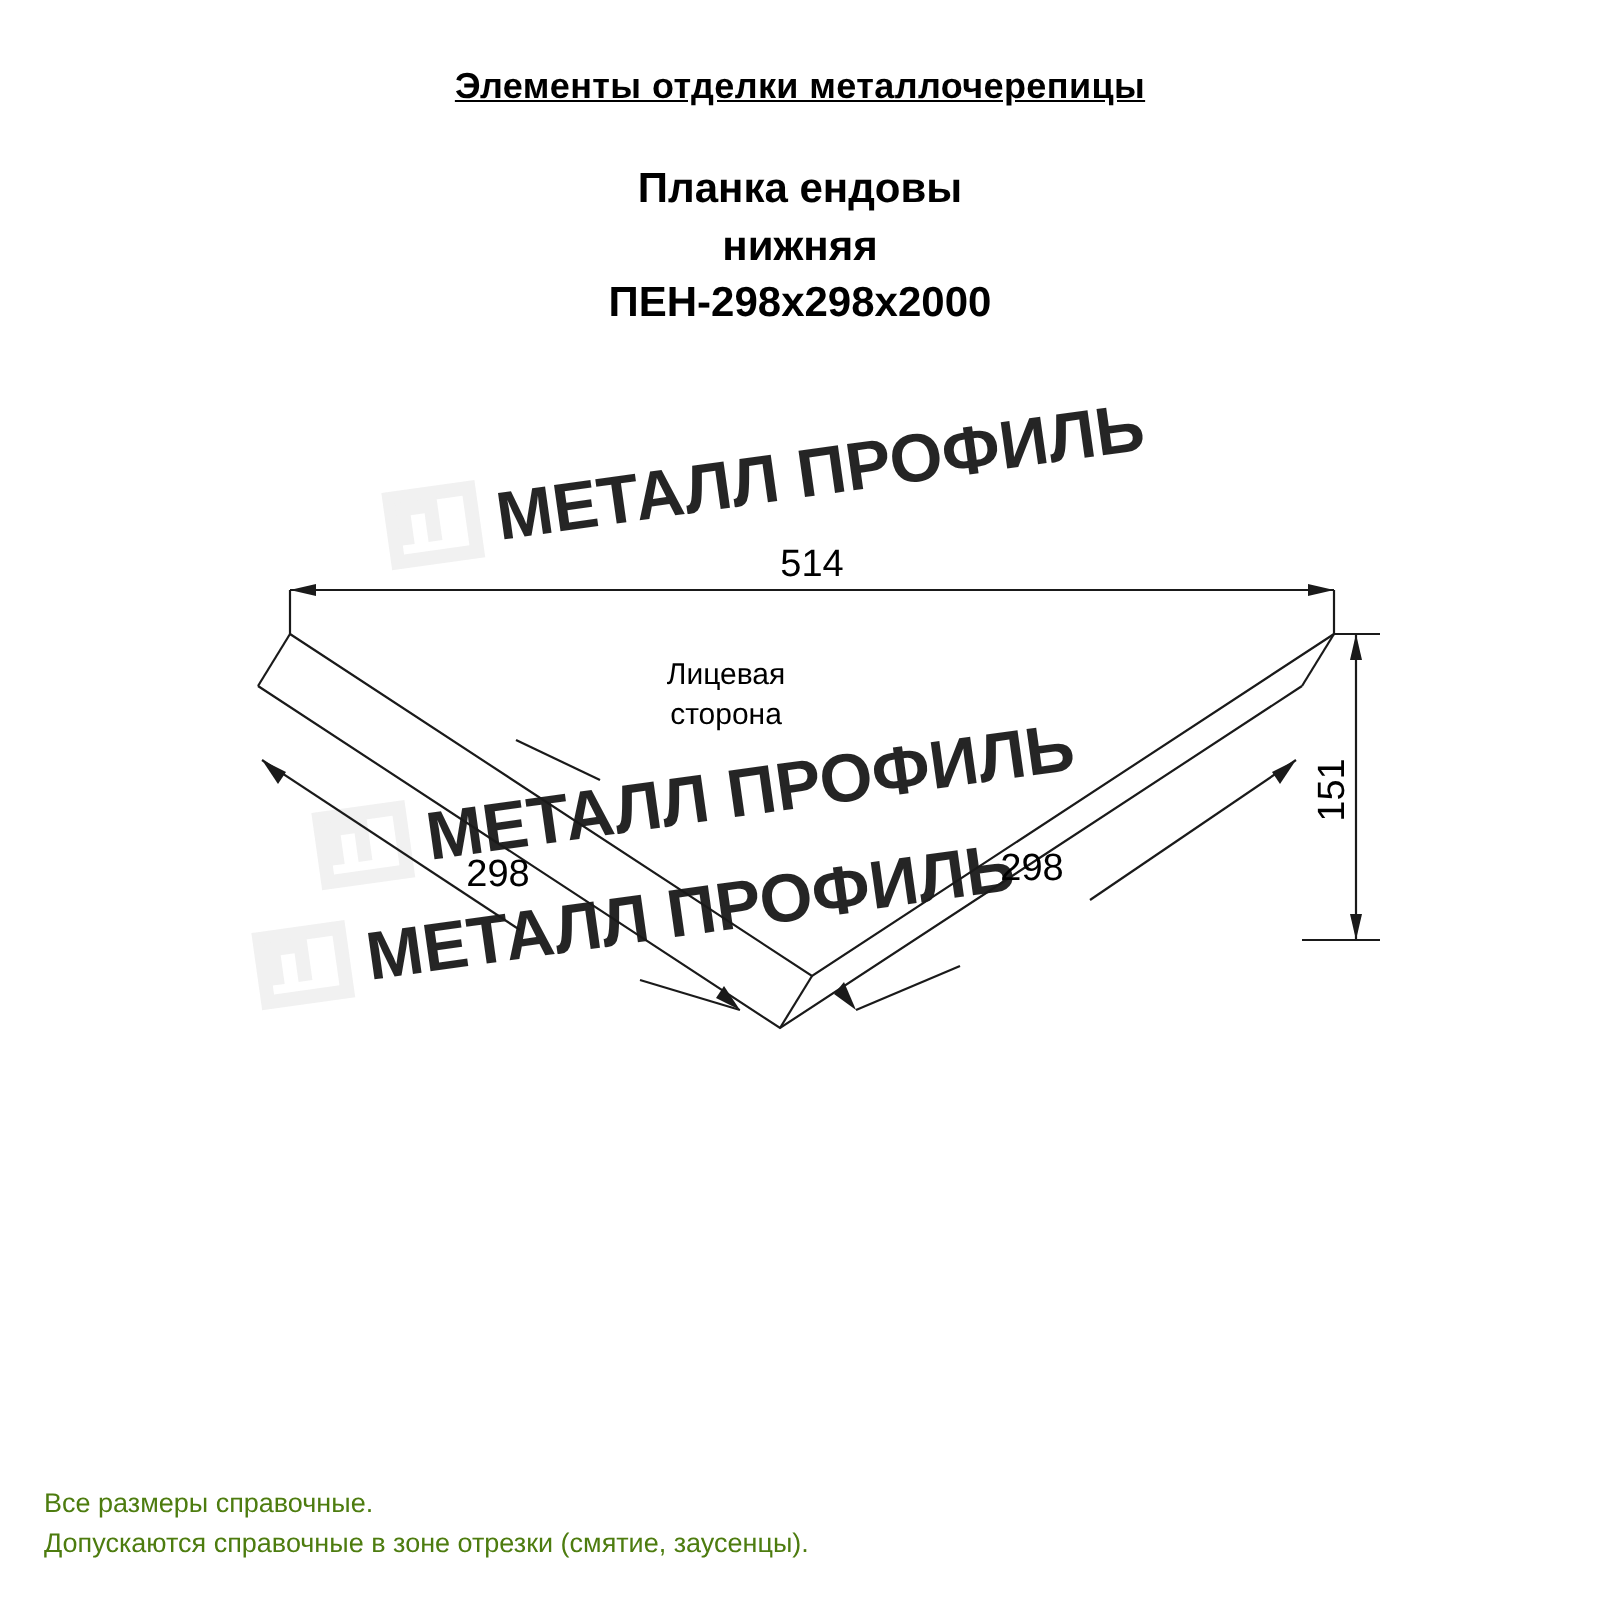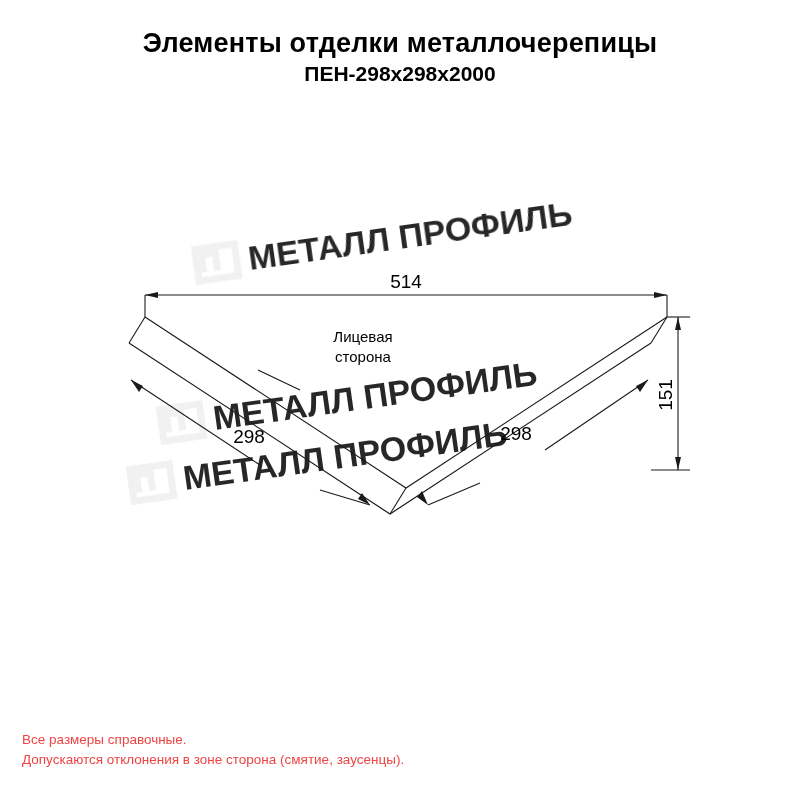--- a/index.html
+++ b/index.html
@@ -20,24 +20,25 @@
     inset: 0;
   }
   .title-block {
     position: absolute;
     top: 26px;
     left: 0;
     width: 800px;
     text-align: center;
   }
   .title-main {
-    font-size: 27px;
+    font-size: 18px;
     font-weight: bold;
     letter-spacing: 0.2px;
     line-height: 34px;
+    text-decoration: underline;
   }
   .title-sub {
     margin-top: 20px;
     font-size: 21px;
     font-weight: bold;
     line-height: 29px;
   }
   .title-code {
     font-size: 21px;
     font-weight: bold;
@@ -54,24 +55,24 @@
     position: absolute;
     top: 200px;
     left: 0;
     width: 800px;
     height: 420px;
     pointer-events: none;
   }
   .footer {
     position: absolute;
     left: 22px;
-    bottom: 30px;
+    bottom: 18px;
     font-size: 13.5px;
     line-height: 20px;
-    color: #ef4444;
+    color: #4d7c0f;
   }
   .footer div {
     white-space: nowrap;
   }
   svg text {
     font-family: "Liberation Sans", sans-serif;
     fill: #000;
   }
   .dim-label {
     font-size: 19px;
@@ -80,20 +81,24 @@
     font-size: 15px;
   }
 </style>
 </head>
 <body>
 
 <div class="page">
 
   <div class="title-block">
     <div class="title-main">Элементы отделки металлочерепицы</div>
+    <div class="title-sub">
+      <div>Планка ендовы</div>
+      <div>нижняя</div>
+    </div>
     <div class="title-code">ПЕН-298х298х2000</div>
   </div>
 
   <svg class="watermark-layer" viewBox="0 0 800 420">
     <g opacity="0.85" fill="#efefef">
       <g transform="translate(250,70) rotate(-8)">
         <text x="0" y="0" font-size="34" font-weight="bold" font-family="Liberation Sans, sans-serif">МЕТАЛЛ ПРОФИЛЬ</text>
         <rect x="-52" y="-28" width="40" height="32" fill="none" stroke="#efefef" stroke-width="7"></rect>
         <path d="M -46 -4 L -46 -22 L -32 -22 L -32 -4" fill="none" stroke="#efefef" stroke-width="7"></path>
       </g>
@@ -152,16 +157,16 @@
     <text class="dim-label" x="249" y="243" text-anchor="middle">298</text>
     <text class="dim-label" x="516" y="240" text-anchor="middle">298</text>
     <text class="dim-label" x="672" y="195" text-anchor="middle" transform="rotate(-90 672 195)">151</text>
 
     <text class="face-label" x="363" y="142" text-anchor="middle">Лицевая</text>
     <text class="face-label" x="363" y="162" text-anchor="middle">сторона</text>
   </svg>
 
   <div class="footer">
     <div>Все размеры справочные.</div>
-    <div>Допускаются отклонения в зоне сторона (смятие, заусенцы).</div>
+    <div>Допускаются справочные в зоне отрезки (смятие, заусенцы).</div>
   </div>
 
 </div>
 
 </body></html>

